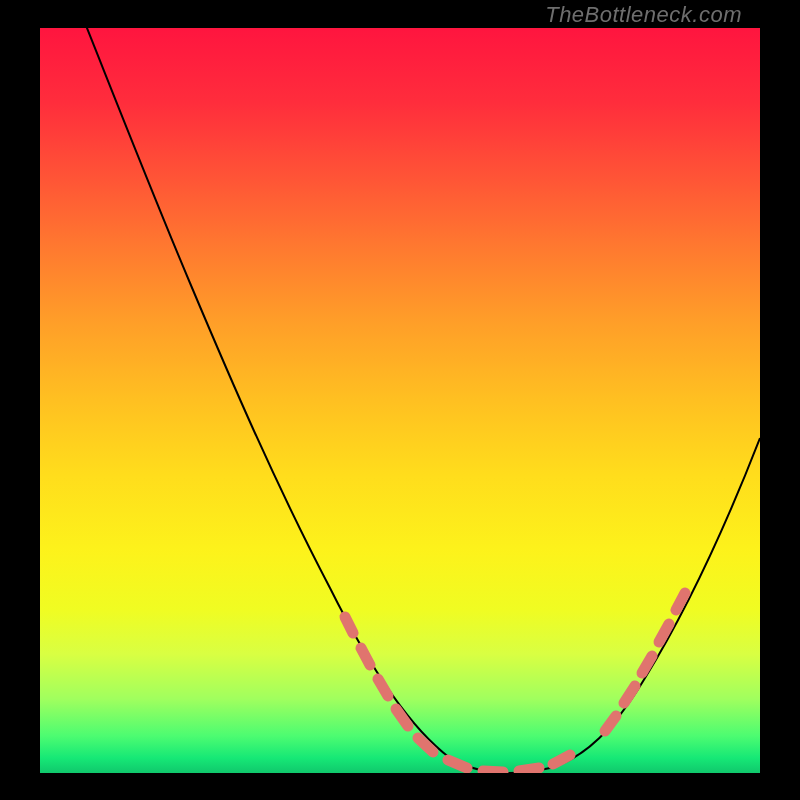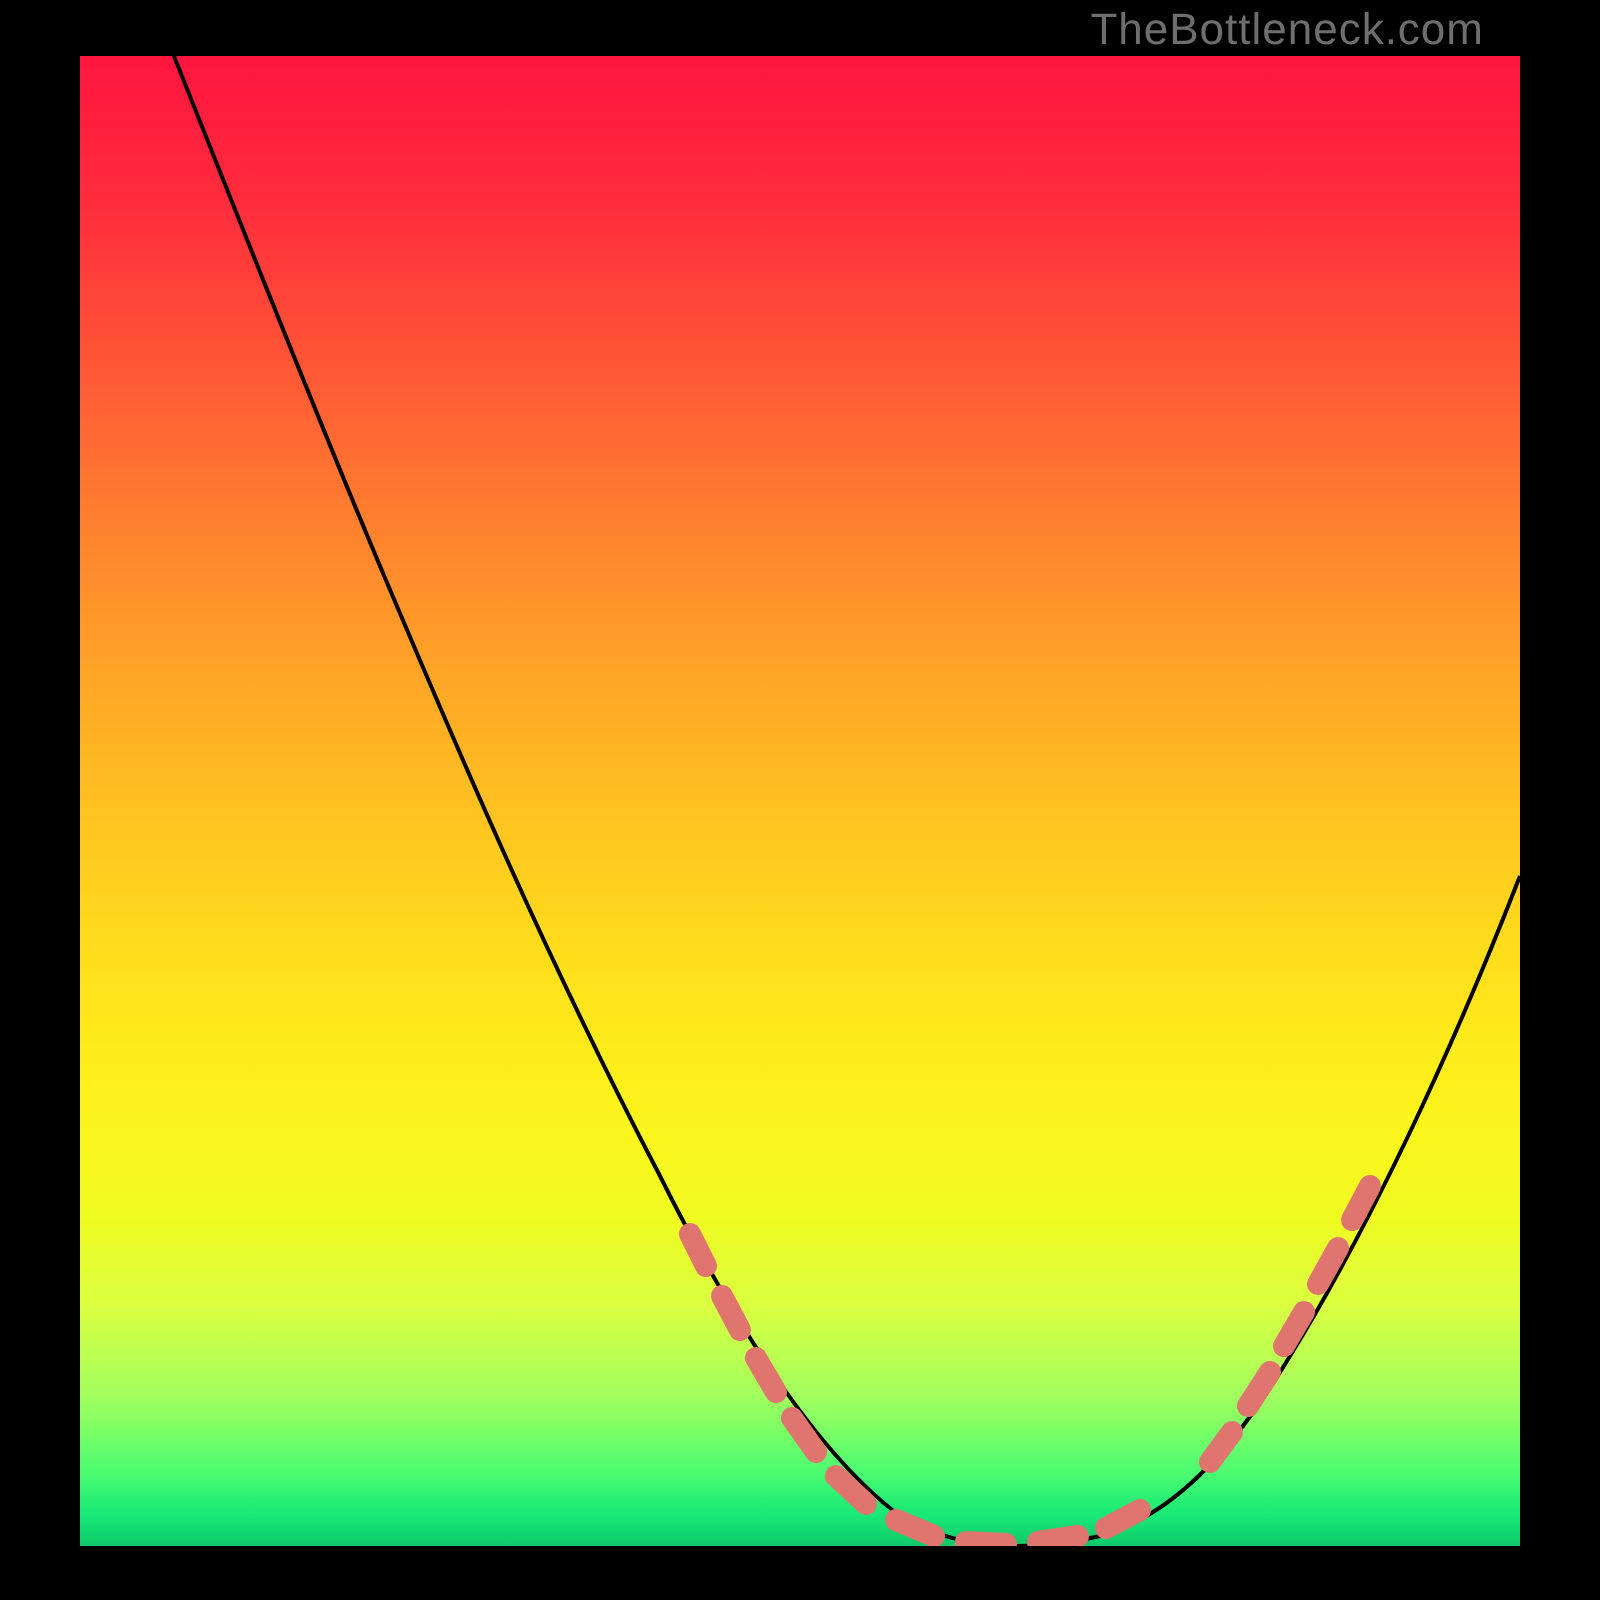--- a/index.html
+++ b/index.html
@@ -9,20 +9,21 @@
     height: 800px;
     background: #000000;
     overflow: hidden;
     font-family: Arial, Helvetica, sans-serif;
   }
   .frame {
     position: relative;
     width: 752px;
     height: 800px;
     background: #000000;
+    font-style: italic;
   }
   .watermark {
     position: absolute;
     top: 2px;
     right: 10px;
     color: #6e6e6e;
     font-size: 22px;
     font-weight: 500;
     letter-spacing: 0.5px;
     z-index: 10;

